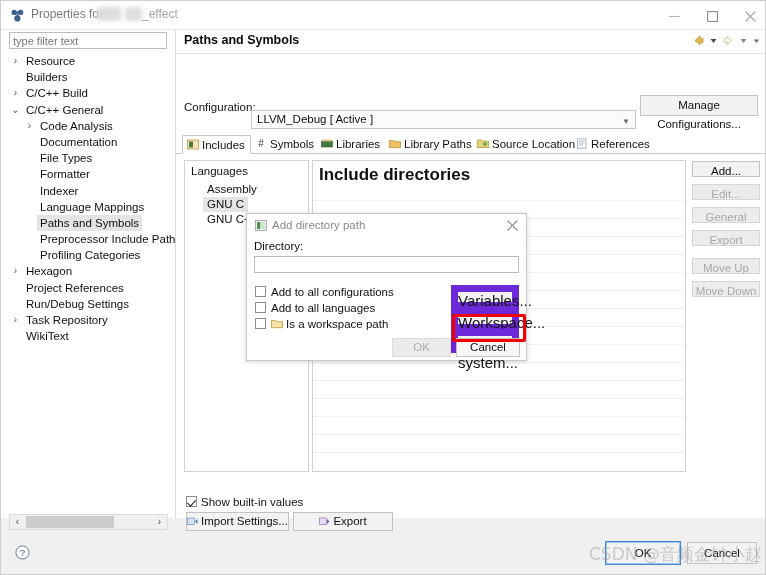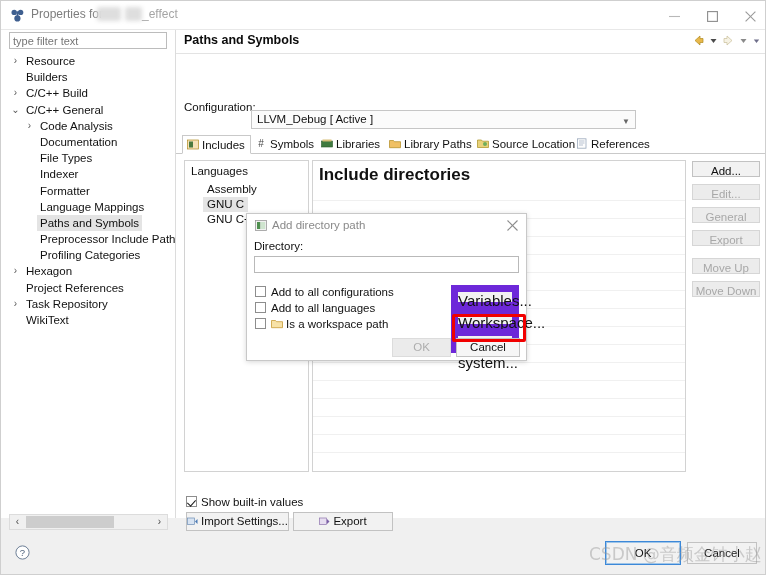--- a/index.html
+++ b/index.html
@@ -496,28 +496,29 @@
   <div class="leftpane">
     <input class="filter-input" type="text" placeholder="type filter text" style="">
     <div class="tree" id="tree">
         <div class="tnode d0"><span class="tw">›</span><span class="tlabel">Resource</span></div>
         <div class="tnode d0"><span class="tw"></span><span class="tlabel">Builders</span></div>
         <div class="tnode d0"><span class="tw">›</span><span class="tlabel">C/C++ Build</span></div>
         <div class="tnode d0"><span class="tw">⌄</span><span class="tlabel">C/C++ General</span></div>
         <div class="tnode d1"><span class="tw">›</span><span class="tlabel">Code Analysis</span></div>
         <div class="tnode d1"><span class="tw"></span><span class="tlabel">Documentation</span></div>
         <div class="tnode d1"><span class="tw"></span><span class="tlabel">File Types</span></div>
+        <div class="tnode d1"><span class="tw"></span><span class="tlabel">Formatter</span></div>
         <div class="tnode d1"><span class="tw"></span><span class="tlabel">Indexer</span></div>
-        <div class="tnode d1"><span class="tw"></span><span class="tlabel">Formatter</span></div>
         <div class="tnode d1"><span class="tw"></span><span class="tlabel">Language Mappings</span></div>
         <div class="tnode d1 sel"><span class="tw"></span><span class="tlabel">Paths and Symbols</span></div>
         <div class="tnode d1"><span class="tw"></span><span class="tlabel">Preprocessor Include Paths, M</span></div>
         <div class="tnode d1"><span class="tw"></span><span class="tlabel">Profiling Categories</span></div>
         <div class="tnode d0"><span class="tw">›</span><span class="tlabel">Hexagon</span></div>
         <div class="tnode d0"><span class="tw"></span><span class="tlabel">Project References</span></div>
+        <div class="tnode d0"><span class="tw"></span><span class="tlabel">Run/Debug Settings</span></div>
         <div class="tnode d0"><span class="tw">›</span><span class="tlabel">Task Repository</span></div>
         <div class="tnode d0"><span class="tw"></span><span class="tlabel">WikiText</span></div>
       </div>
   </div>
 
   <div class="hscroll">
     <div class="hs-arrow hs-left">‹</div>
     <div class="hs-thumb"></div>
     <div class="hs-arrow hs-right">›</div>
   </div>
@@ -553,20 +554,21 @@
           </svg>
       </span>
     </div>
     <div class="hr-under-title"></div>
 
     <div class="cfg-label">Configuration:</div>
     <div class="cfg-combo">
       <span class="val">LLVM_Debug  [ Active ]</span>
       <span class="chev">▼</span>
     </div>
+    <div class="btn-managecfg">Manage Configurations...</div>
 
     <div class="tabstrip" id="tabstrip">
         <div class="tab active" style="left: 6px;"><span class="ticon"><svg width="12" height="11" viewBox="0 0 12 11">
               <rect x="0.5" y="1" width="11" height="9" fill="#f6e2b8" stroke="#b08b20" stroke-width="0.7"></rect>
               <rect x="2" y="2.5" width="4" height="6" fill="#4b7a3e"></rect>
             </svg></span><span>Includes</span></div>
         <div class="tab" style="left: 75px;"><span class="ticon"><svg width="12" height="11" viewBox="0 0 12 11">
               <text x="6" y="9" font-size="10" text-anchor="middle" fill="#444" font-family="Liberation Sans">#</text>
             </svg></span><span>Symbols</span></div>
         <div class="tab" style="left: 141px;"><span class="ticon"><svg width="12" height="11" viewBox="0 0 12 11">

